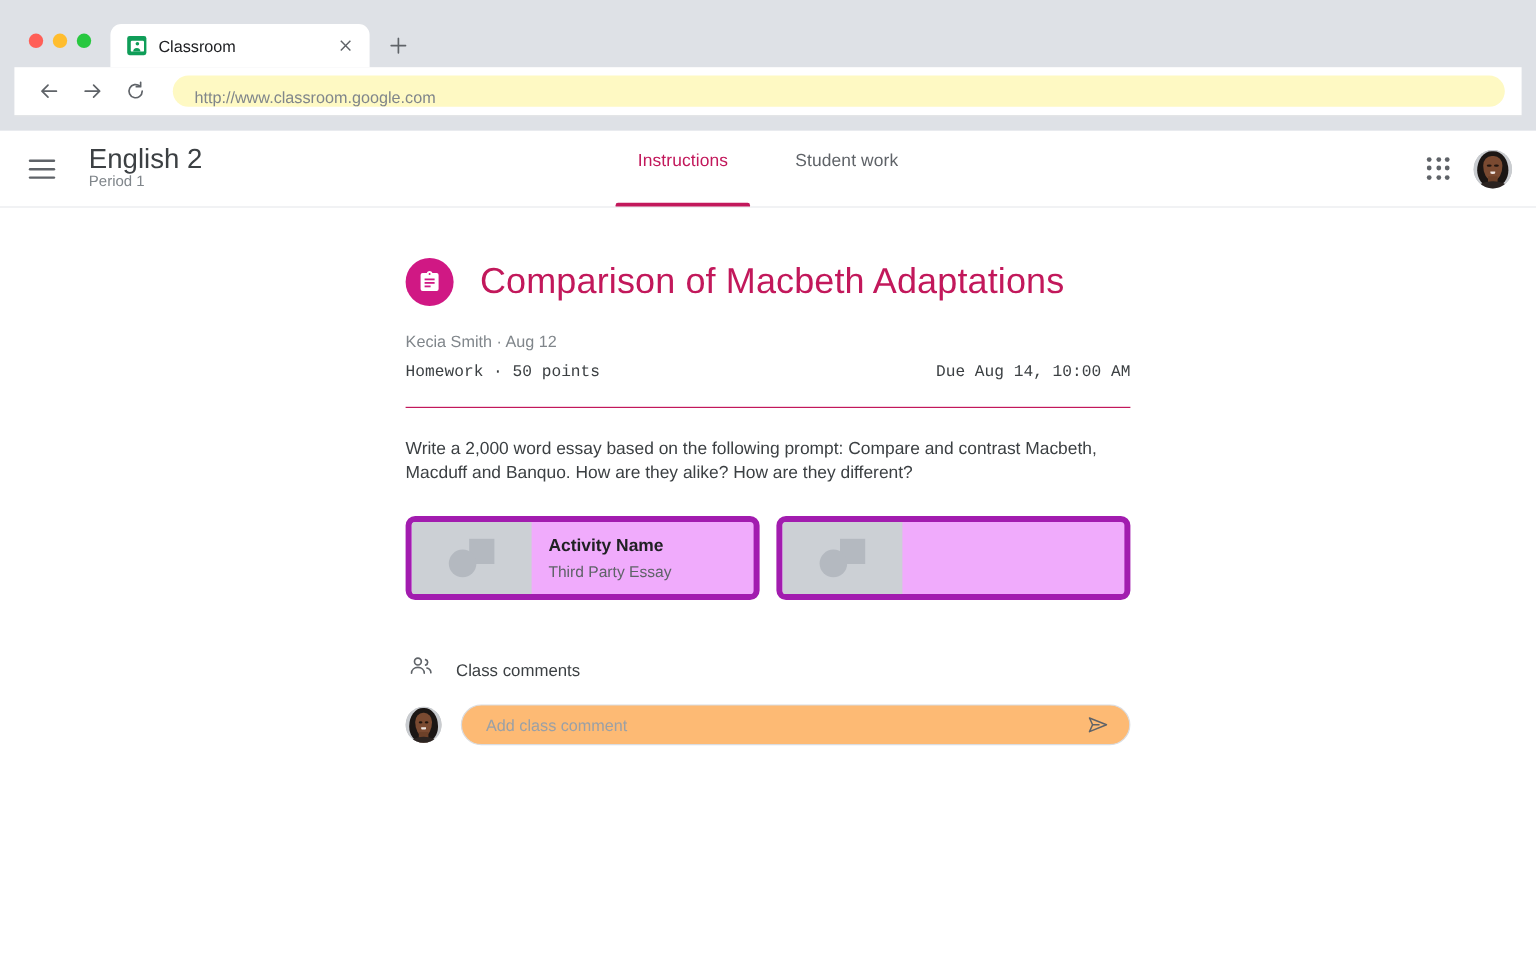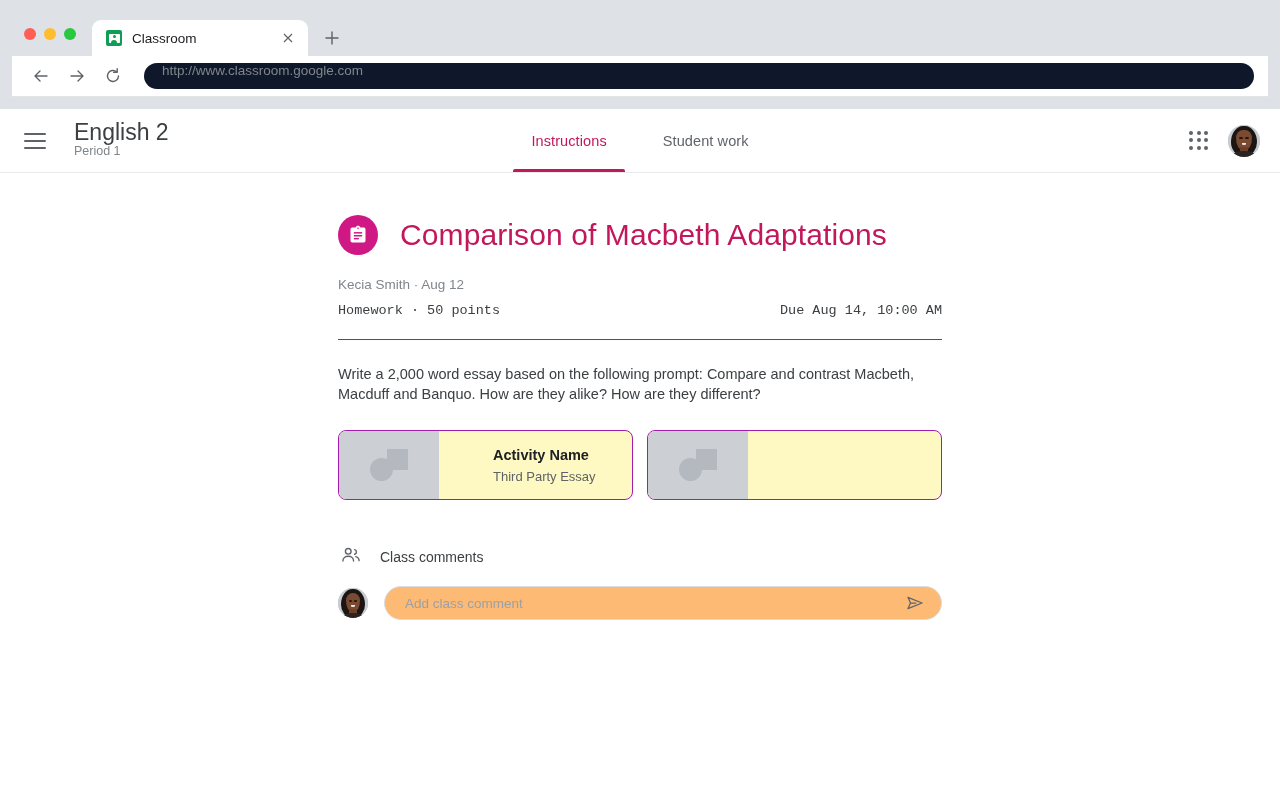--- a/index.html
+++ b/index.html
@@ -112,24 +112,24 @@
   .nav-btn {
     width: 30px; height: 30px;
     display: flex; align-items: center; justify-content: center;
     color: #5f6368;
     border-radius: 50%;
   }
   .omnibox {
     flex: 1 1 auto;
     height: 26px;
     margin-left: 10px;
-    background: #0f172a;
+    background: #fef9c3;
     border-radius: 13px;
     display: flex;
-    align-items: flex-start;
+    align-items: flex-end;
     padding: 0 18px;
   }
   .omnibox-text {
     font-size: 13.5px;
     color: #80868b;
     white-space: nowrap;
   }
   .chrome-bottom-border {
     height: 1px;
     background: #e3e4e6;
@@ -176,21 +176,21 @@
     bottom: 0;
     height: 64px;
     display: flex;
     align-items: flex-end;
     justify-content: center;
     gap: 0;
     pointer-events: none;
   }
   .htab {
     pointer-events: auto;
-    height: 62px;
+    height: 76px;
     display: flex;
     align-items: center;
     justify-content: center;
     padding: 0 28px;
     font-size: 14.5px;
     color: #5f6368;
     position: relative;
     letter-spacing: .1px;
   }
   .htab.active { color: #c2185b; }
@@ -345,26 +345,25 @@
   }
 
   .attachments {
     margin-top: 26px;
     display: flex;
     gap: 14px;
   }
   .att-card {
     width: 296px;
     height: 70px;
-    border: 1px solid #a21caf;
+    border: 5px solid #a21caf;
     border-radius: 8px;
     overflow: hidden;
     display: flex;
-    background: #fef9c3;
-    gap: 40px;
+    background: #f0abfc;
   }
   .att-thumb {
     width: 100px;
     height: 100%;
     background: #ccd0d5;
     display: flex;
     align-items: center;
     justify-content: center;
     flex: 0 0 auto;
     position: relative;

